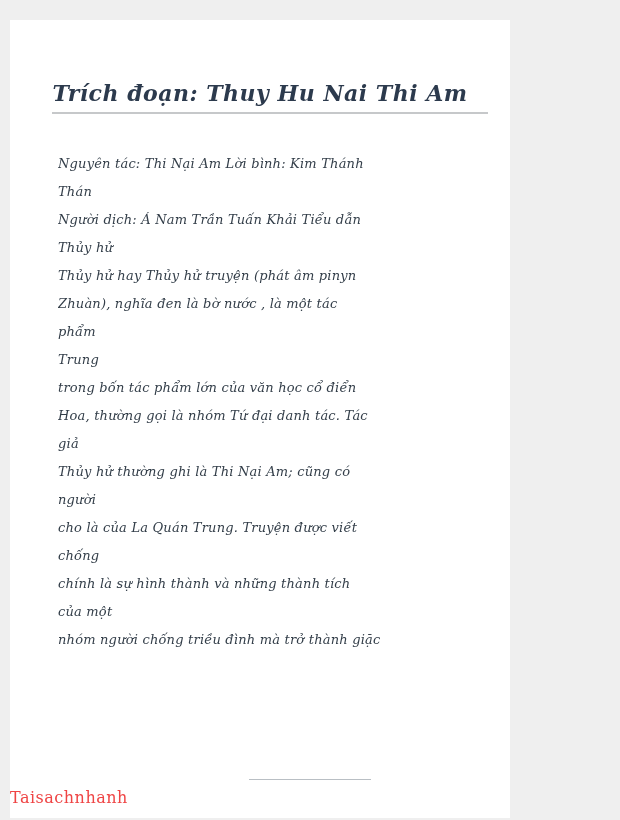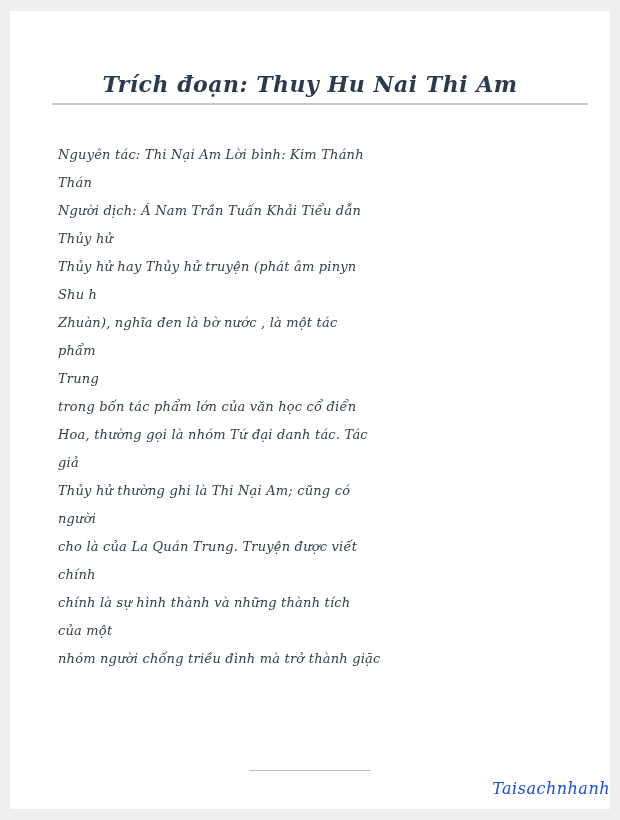--- a/index.html
+++ b/index.html
@@ -14,22 +14,22 @@
   .viewport {
     position: relative;
     width: 620px;
     height: 820px;
     background: #efefef;
   }
 
   .page {
     position: absolute;
     left: 10px;
-    top: 11px;
-    width: 600px;
+    top: 20px;
+    width: 500px;
     height: 798px;
     background: #ffffff;
   }
 
   .page-title {
     position: absolute;
     top: 60px;
     left: 0;
     width: 100%;
     text-align: center;
@@ -73,54 +73,52 @@
     width: 122px;
     height: 1px;
     background: #b9bfc4;
   }
 
   .footer-signature {
     position: absolute;
     top: 768px;
     left: 0;
     width: 100%;
-    text-align: right;
-    font-style: italic;
+    text-align: left;
     font-size: 16px;
     letter-spacing: 0.5px;
-    color: #1d4ed8;
+    color: #ef4444;
   }
 </style>
 </head>
 <body>
 
 <div class="viewport">
   <div class="page">
 
     <h1 class="page-title">Trích đoạn: Thuy Hu Nai Thi Am</h1>
 
     <div class="title-divider"></div>
 
     <div class="body-text">
       <div class="body-line">Nguyên tác: Thi Nại Am Lời bình: Kim Thánh</div>
       <div class="body-line">Thán</div>
       <div class="body-line">Người dịch: Á Nam Trần Tuấn Khải Tiểu dẫn</div>
       <div class="body-line">Thủy hử</div>
       <div class="body-line">Thủy hử hay Thủy hử truyện (phát âm pinyn</div>
-      <div class="body-line">Shu h</div>
       <div class="body-line">Zhuàn), nghĩa đen là bờ nước , là một tác</div>
       <div class="body-line">phẩm</div>
       <div class="body-line">Trung</div>
       <div class="body-line">trong bốn tác phẩm lớn của văn học cổ điển</div>
       <div class="body-line">Hoa, thường gọi là nhóm Tứ đại danh tác. Tác</div>
       <div class="body-line">giả</div>
       <div class="body-line">Thủy hử thường ghi là Thi Nại Am; cũng có</div>
       <div class="body-line">người</div>
       <div class="body-line">cho là của La Quán Trung. Truyện được viết</div>
-      <div class="body-line">chính</div>
+      <div class="body-line">chống</div>
       <div class="body-line">chính là sự hình thành và những thành tích</div>
       <div class="body-line">của một</div>
       <div class="body-line">nhóm người chống triều đình mà trở thành giặc</div>
     </div>
 
     <div class="footer-divider"></div>
 
     <div class="footer-signature">Taisachnhanh</div>
 
   </div>

